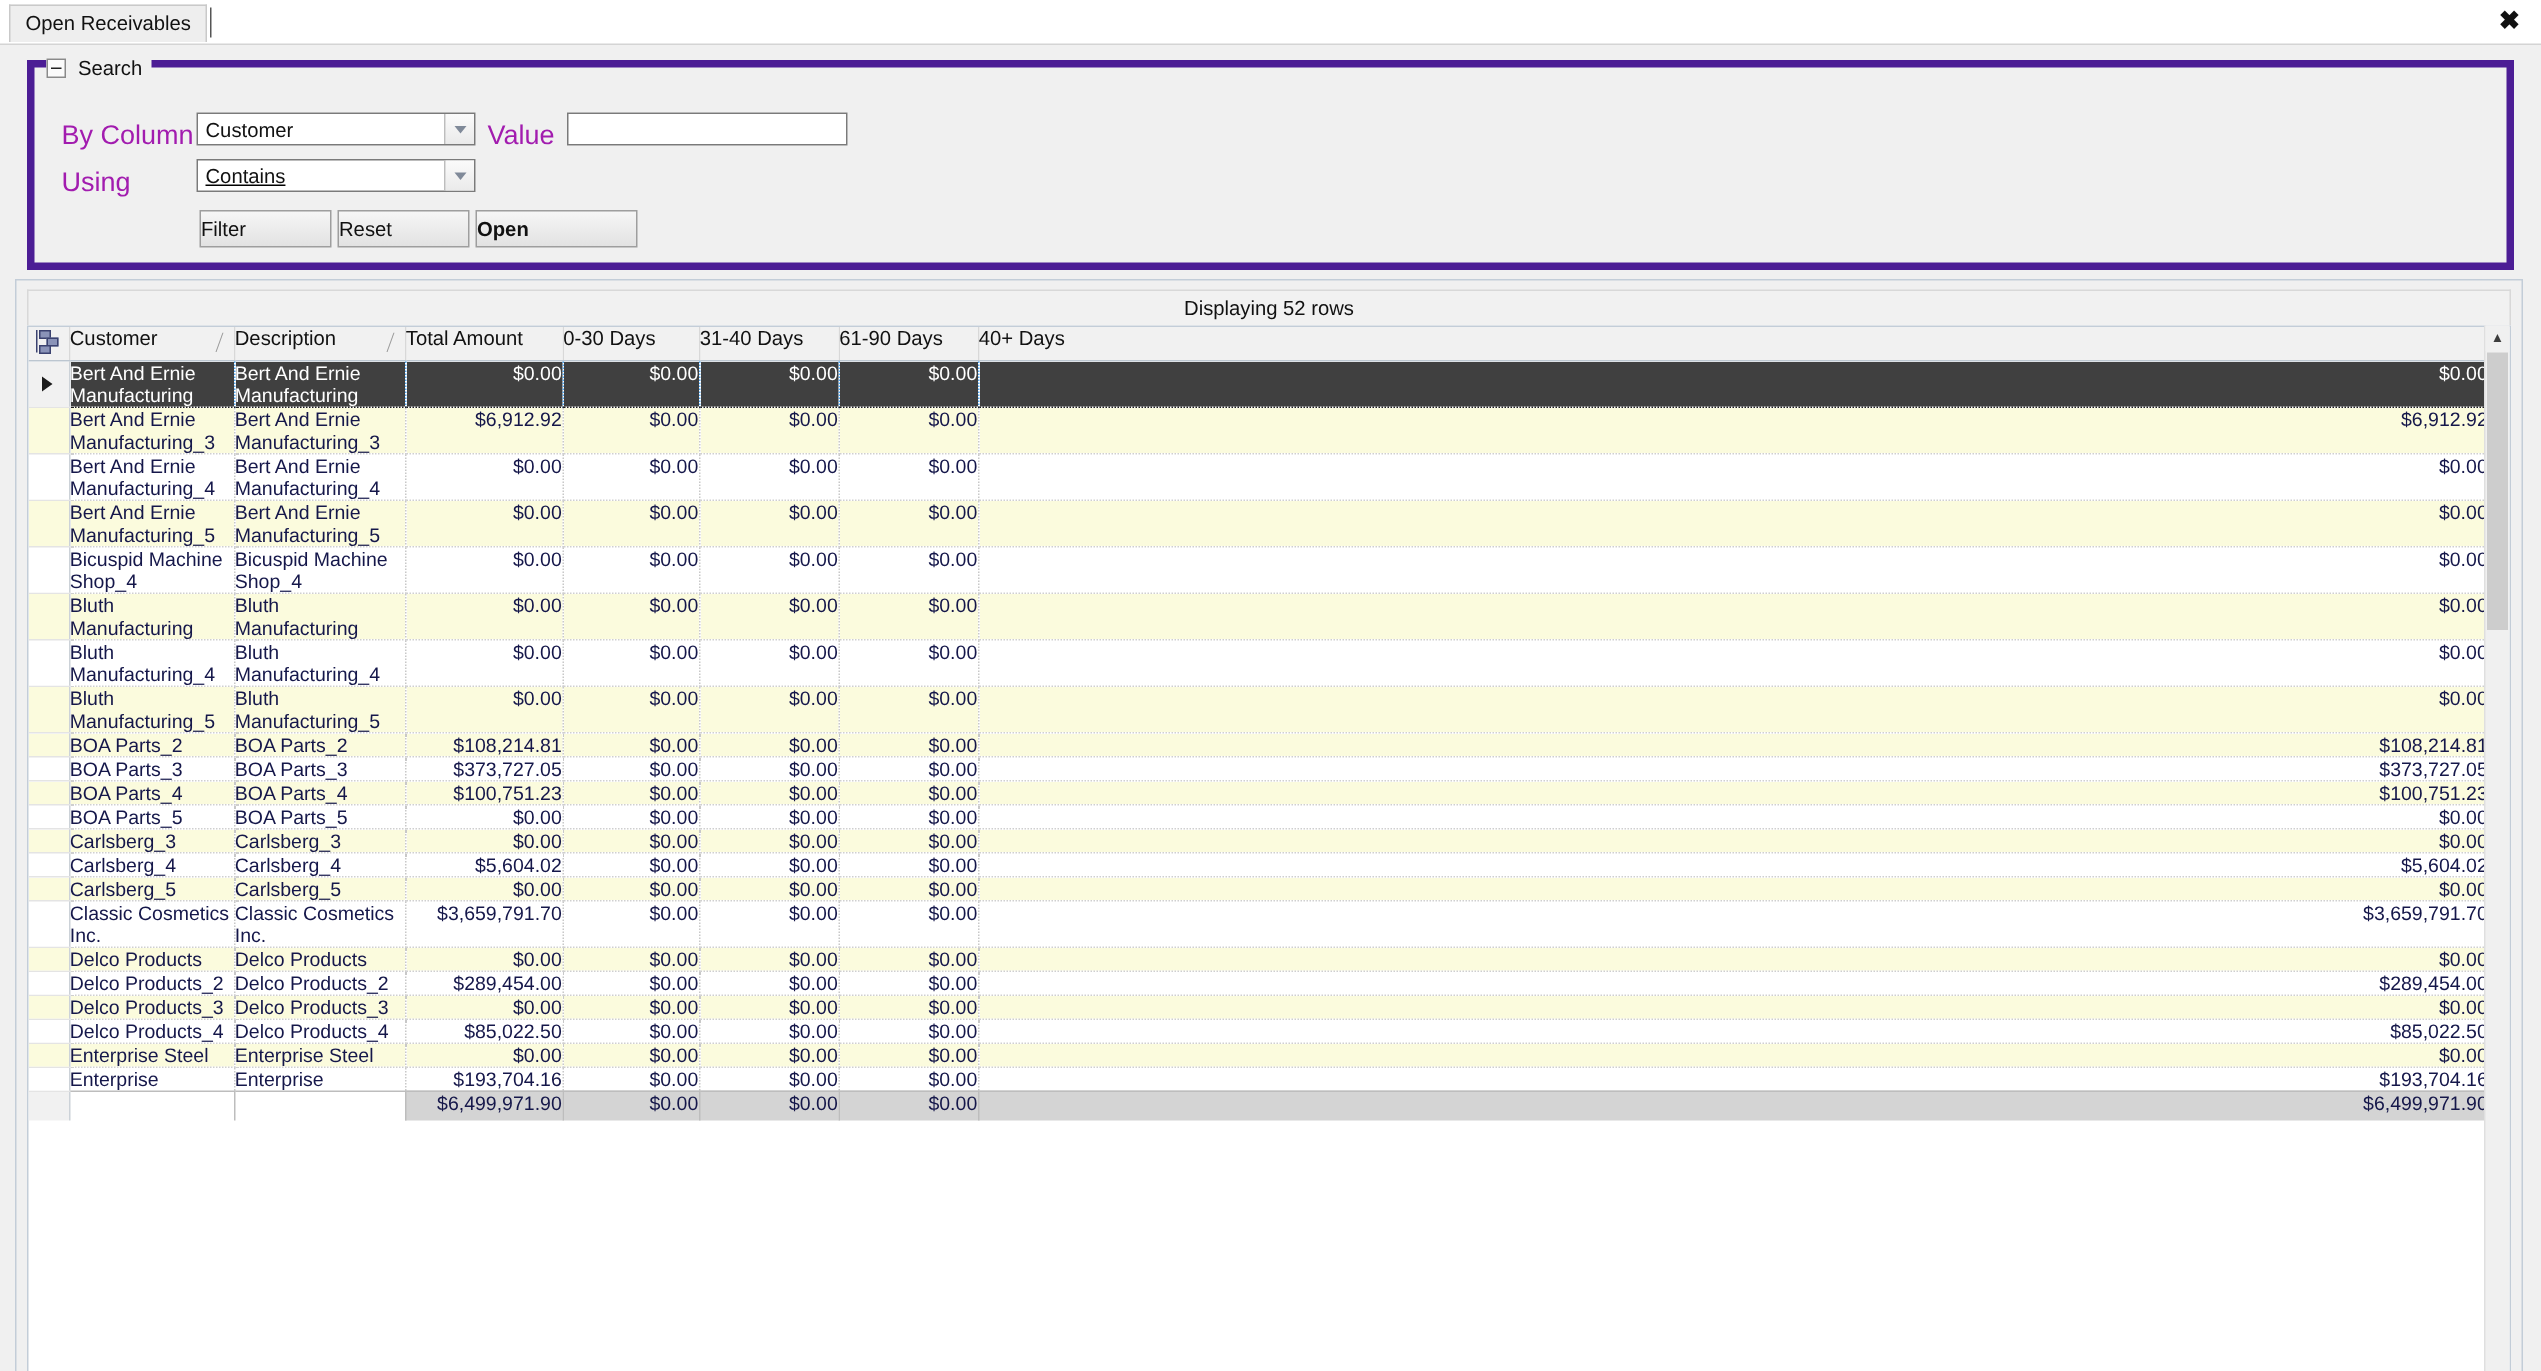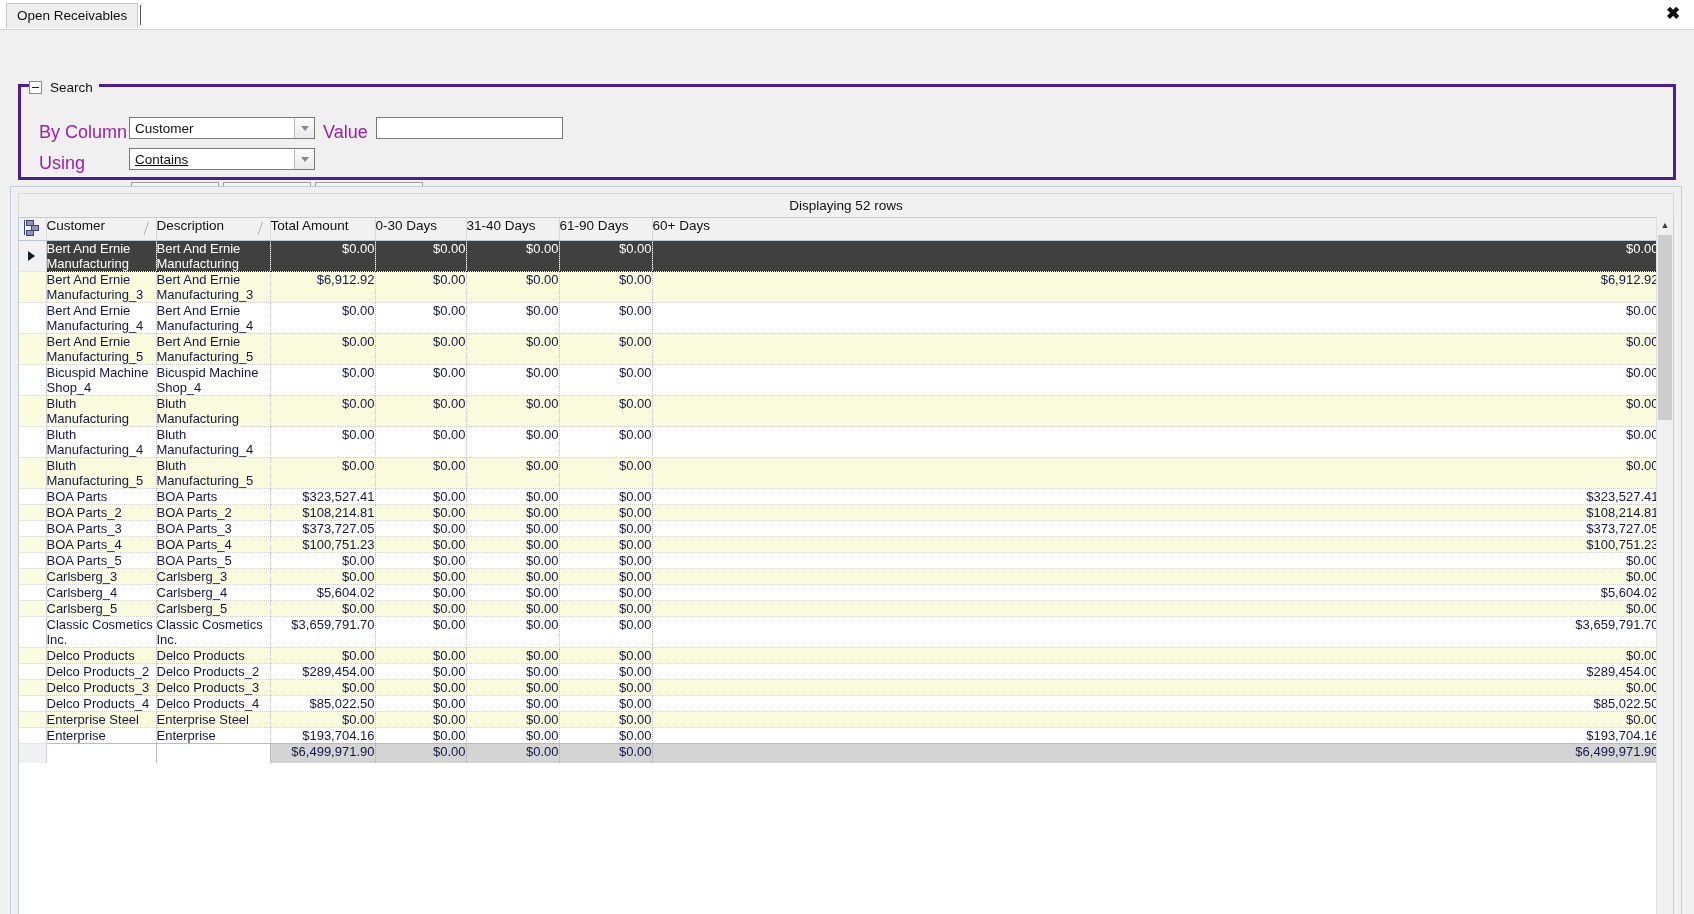--- a/index.html
+++ b/index.html
@@ -76,24 +76,23 @@
     top: 34px;
     width: 1672px;
     height: 148px;
   }
   .groupbox {
     position: absolute;
     left: 8px;
     top: 6px;
     right: 6px;
     bottom: 2px;
-    border: 3px solid #4c1d95;
+    border: 5px solid #4c1d95;
     background: #f0f0f0;
     box-sizing: border-box;
-    margin-top: 44px;
   }
   .group-header {
     position: absolute;
     left: 8px;
     top: -9px;
     height: 18px;
     display: flex;
     align-items: center;
     background: #f0f0f0;
     padding-right: 6px;
@@ -472,21 +471,21 @@
             <th>
               <span>0-30 Days</span>
             </th>
             <th>
               <span>31-40 Days</span>
             </th>
             <th>
               <span>61-90 Days</span>
             </th>
             <th>
-              <span>60+ Days</span>
+              <span>40+ Days</span>
             </th>
           </tr>
         </thead>
         <tbody id="grid-rows">
             <tr class="norm selected">
               <td class="rowhdr">
                 <span class="ptr"></span>
               </td>
               <td>Bert And Ernie Manufacturing</td>
               <td>Bert And Ernie Manufacturing</td>
@@ -558,30 +557,20 @@
             </tr>
             <tr class="alt">
               <td class="rowhdr"></td>
               <td>Bluth Manufacturing_5</td>
               <td>Bluth Manufacturing_5</td>
               <td class="num">$0.00</td>
               <td class="num">$0.00</td>
               <td class="num">$0.00</td>
               <td class="num">$0.00</td>
               <td class="num">$0.00</td>
-            </tr>
-            <tr class="norm">
-              <td class="rowhdr"></td>
-              <td>BOA Parts</td>
-              <td>BOA Parts</td>
-              <td class="num">$323,527.41</td>
-              <td class="num">$0.00</td>
-              <td class="num">$0.00</td>
-              <td class="num">$0.00</td>
-              <td class="num">$323,527.41</td>
             </tr>
             <tr class="alt">
               <td class="rowhdr"></td>
               <td>BOA Parts_2</td>
               <td>BOA Parts_2</td>
               <td class="num">$108,214.81</td>
               <td class="num">$0.00</td>
               <td class="num">$0.00</td>
               <td class="num">$0.00</td>
               <td class="num">$108,214.81</td>

